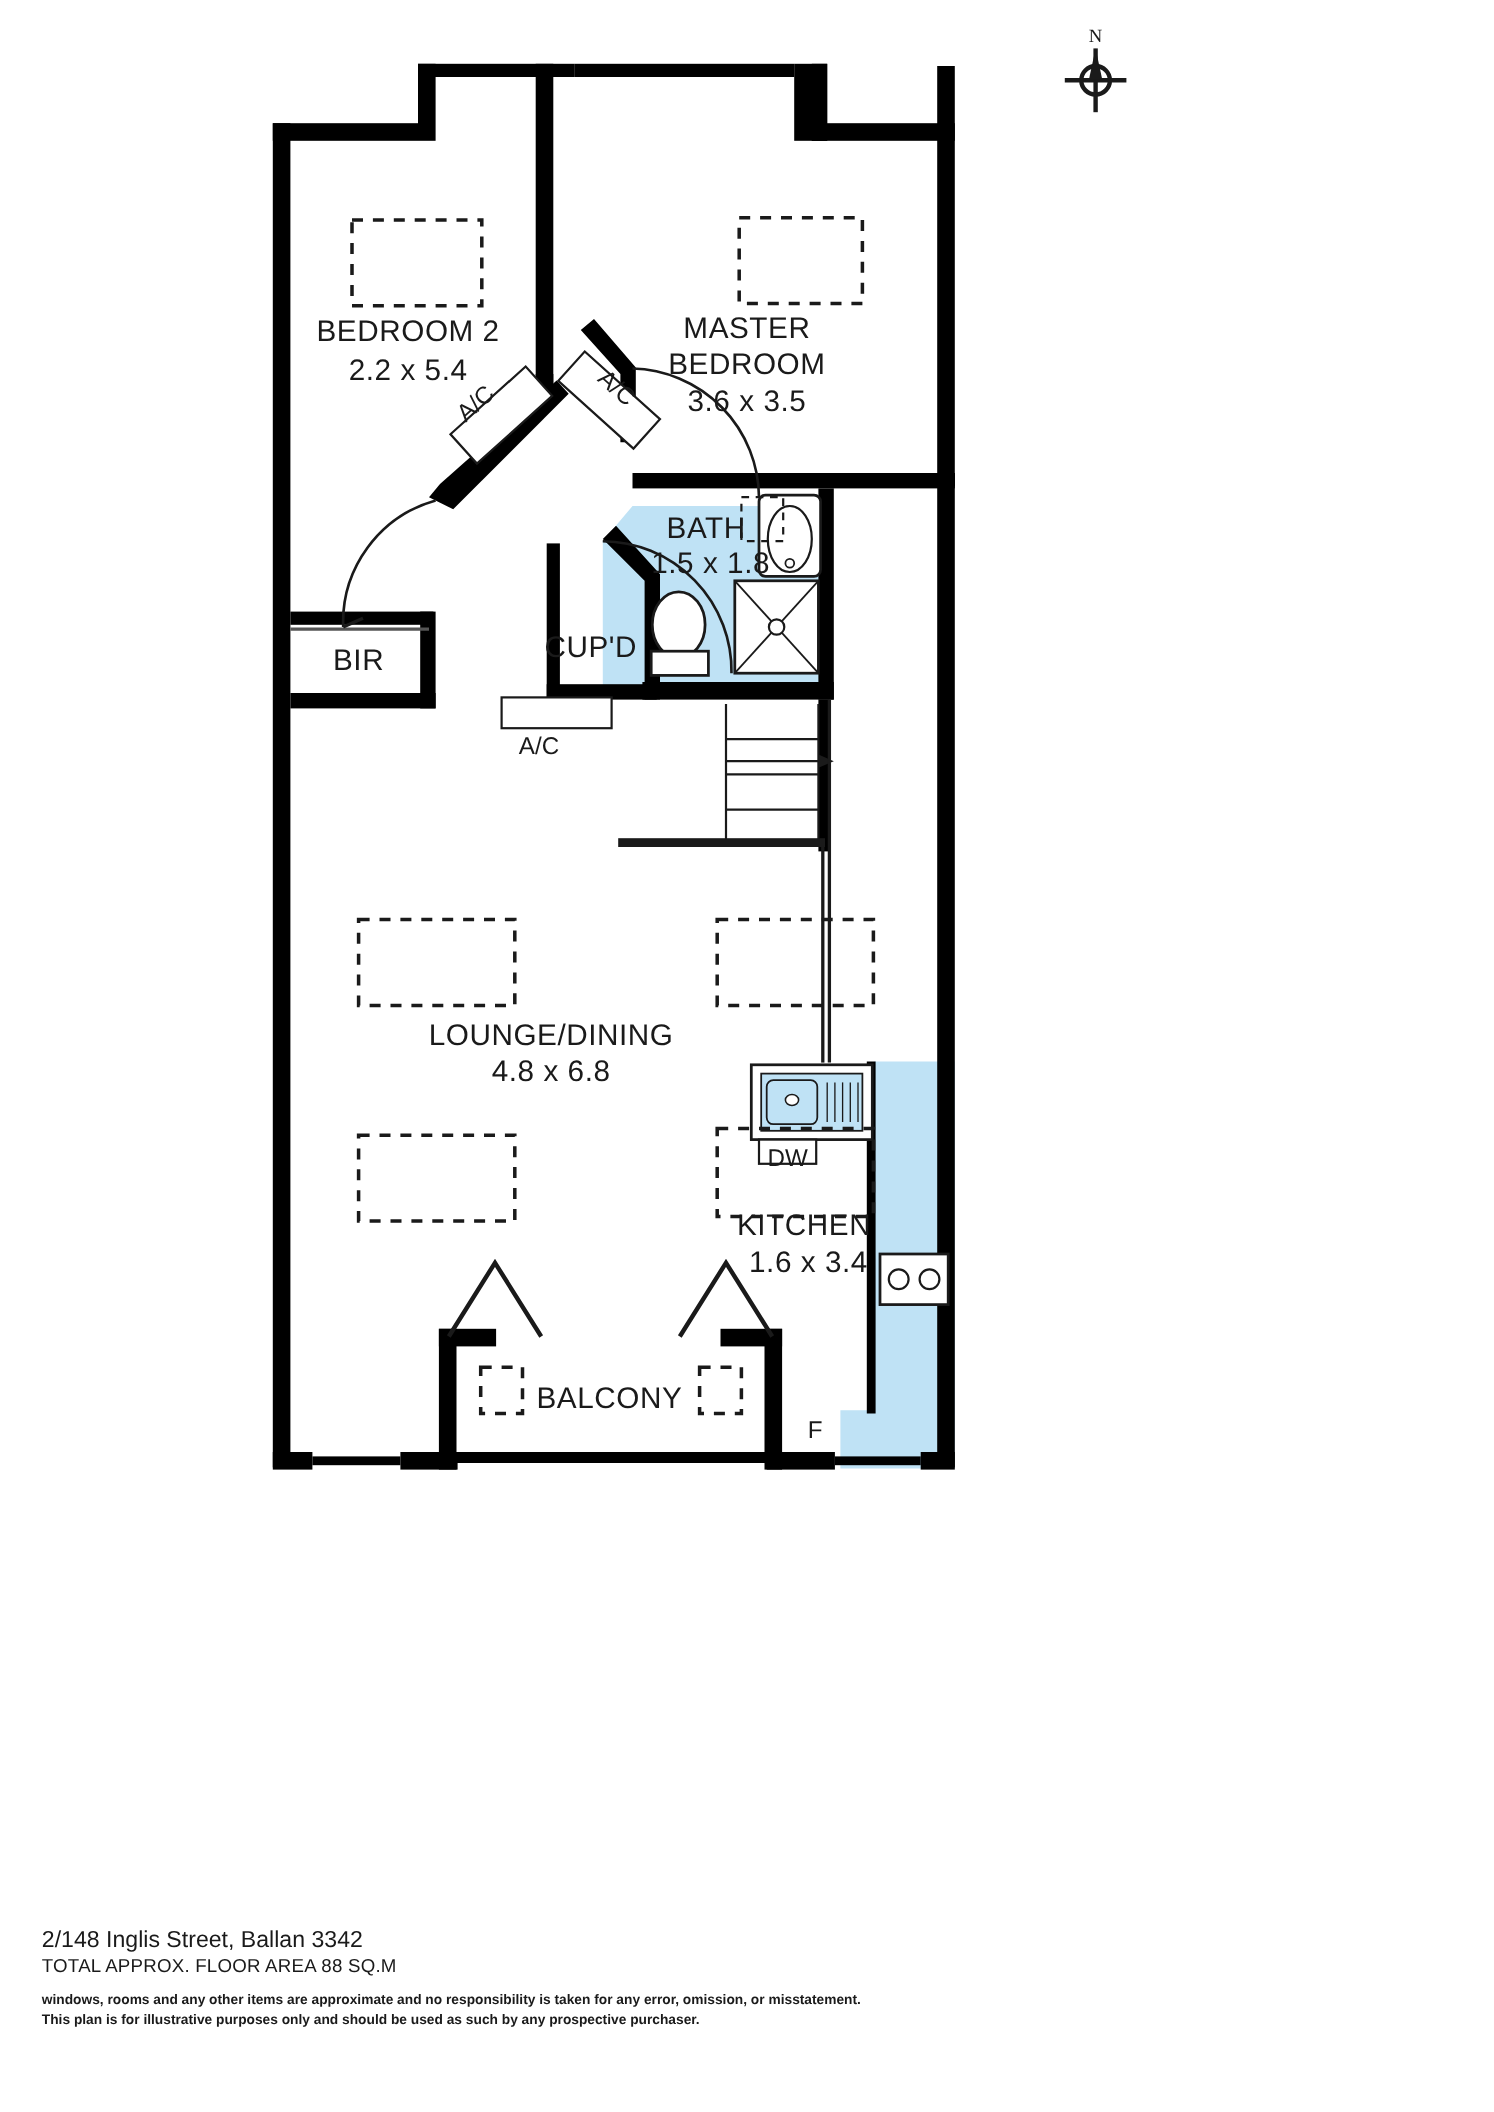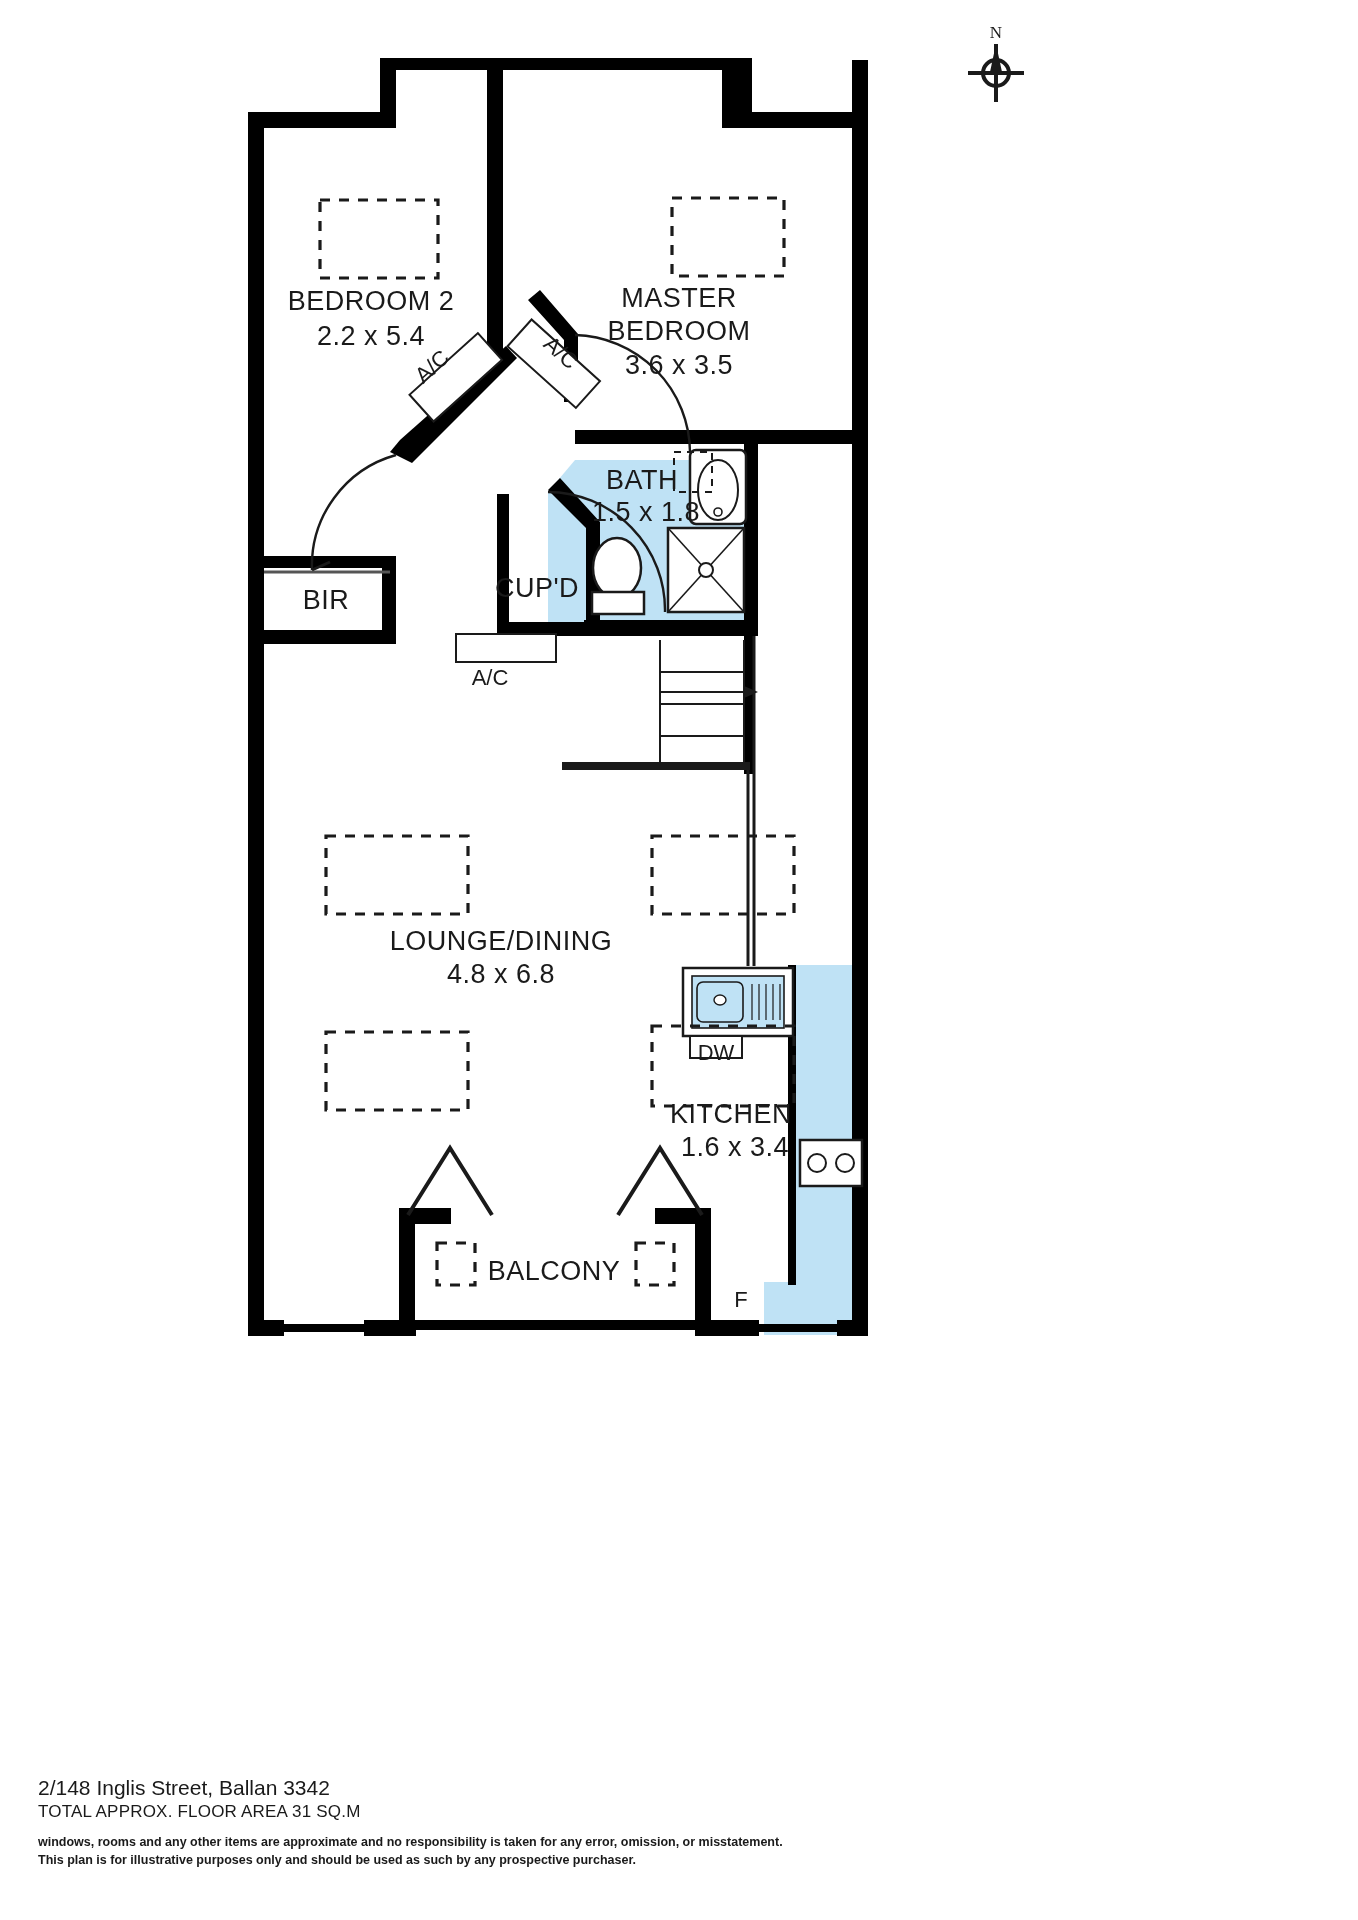--- a/index.html
+++ b/index.html
@@ -9,21 +9,21 @@
     font-family:"Liberation Sans", sans-serif;color:#1a1a1a;
   }
   #plan-root{position:absolute;left:0;top:0;width:1358px;height:1920px;}
   svg#floorplan{position:absolute;left:0;top:0;width:1358px;height:1920px;display:block;}
 
   .room-name{font-family:"Liberation Sans",sans-serif;font-size:27px;fill:#1a1a1a;letter-spacing:0.5px;}
   .room-dim{font-family:"Liberation Sans",sans-serif;font-size:27px;fill:#1a1a1a;letter-spacing:0.5px;}
   .small-lbl{font-family:"Liberation Sans",sans-serif;font-size:22px;fill:#1a1a1a;}
   .compass-n{font-family:"Liberation Serif",serif;font-size:17px;fill:#1a1a1a;}
 
-  .footer-block{position:absolute;left:38px;top:1752px;width:700px;margin-top:24px;}
+  .footer-block{position:absolute;left:38px;top:1752px;width:700px;}
   .addr{font-family:"Liberation Sans",sans-serif;font-size:21px;color:#1a1a1a;line-height:1.18;white-space:nowrap;}
   .area{font-family:"Liberation Sans",sans-serif;font-size:17px;color:#1a1a1a;line-height:1.25;letter-spacing:0.2px;white-space:nowrap;}
   .disclaimer{font-family:"Liberation Sans",sans-serif;font-size:12.5px;font-weight:bold;color:#1a1a1a;line-height:1.45;margin-top:11px;}
   .disclaimer div{white-space:nowrap;}
 </style>
 </head>
 <body>
 
 <div id="plan-root">
 
@@ -225,20 +225,20 @@
       <text class="small-lbl" x="490" y="685" text-anchor="middle">A/C</text>
 
       <text class="small-lbl" x="716" y="1060" text-anchor="middle">DW</text>
       <text class="small-lbl" x="741" y="1307" text-anchor="middle">F</text>
     </g>
 
   </svg>
 
   <div class="footer-block">
     <div class="addr">2/148 Inglis Street, Ballan 3342</div>
-    <div class="area">TOTAL APPROX. FLOOR AREA 31 SQ.M</div>
+    <div class="area">TOTAL APPROX. FLOOR AREA 88 SQ.M</div>
     <div class="disclaimer">
       <div>windows, rooms and any other items are approximate and no responsibility is taken for any error, omission, or misstatement.</div>
       <div>This plan is for illustrative purposes only and should be used as such by any prospective purchaser.</div>
     </div>
   </div>
 
 </div>
 
 </body></html>

